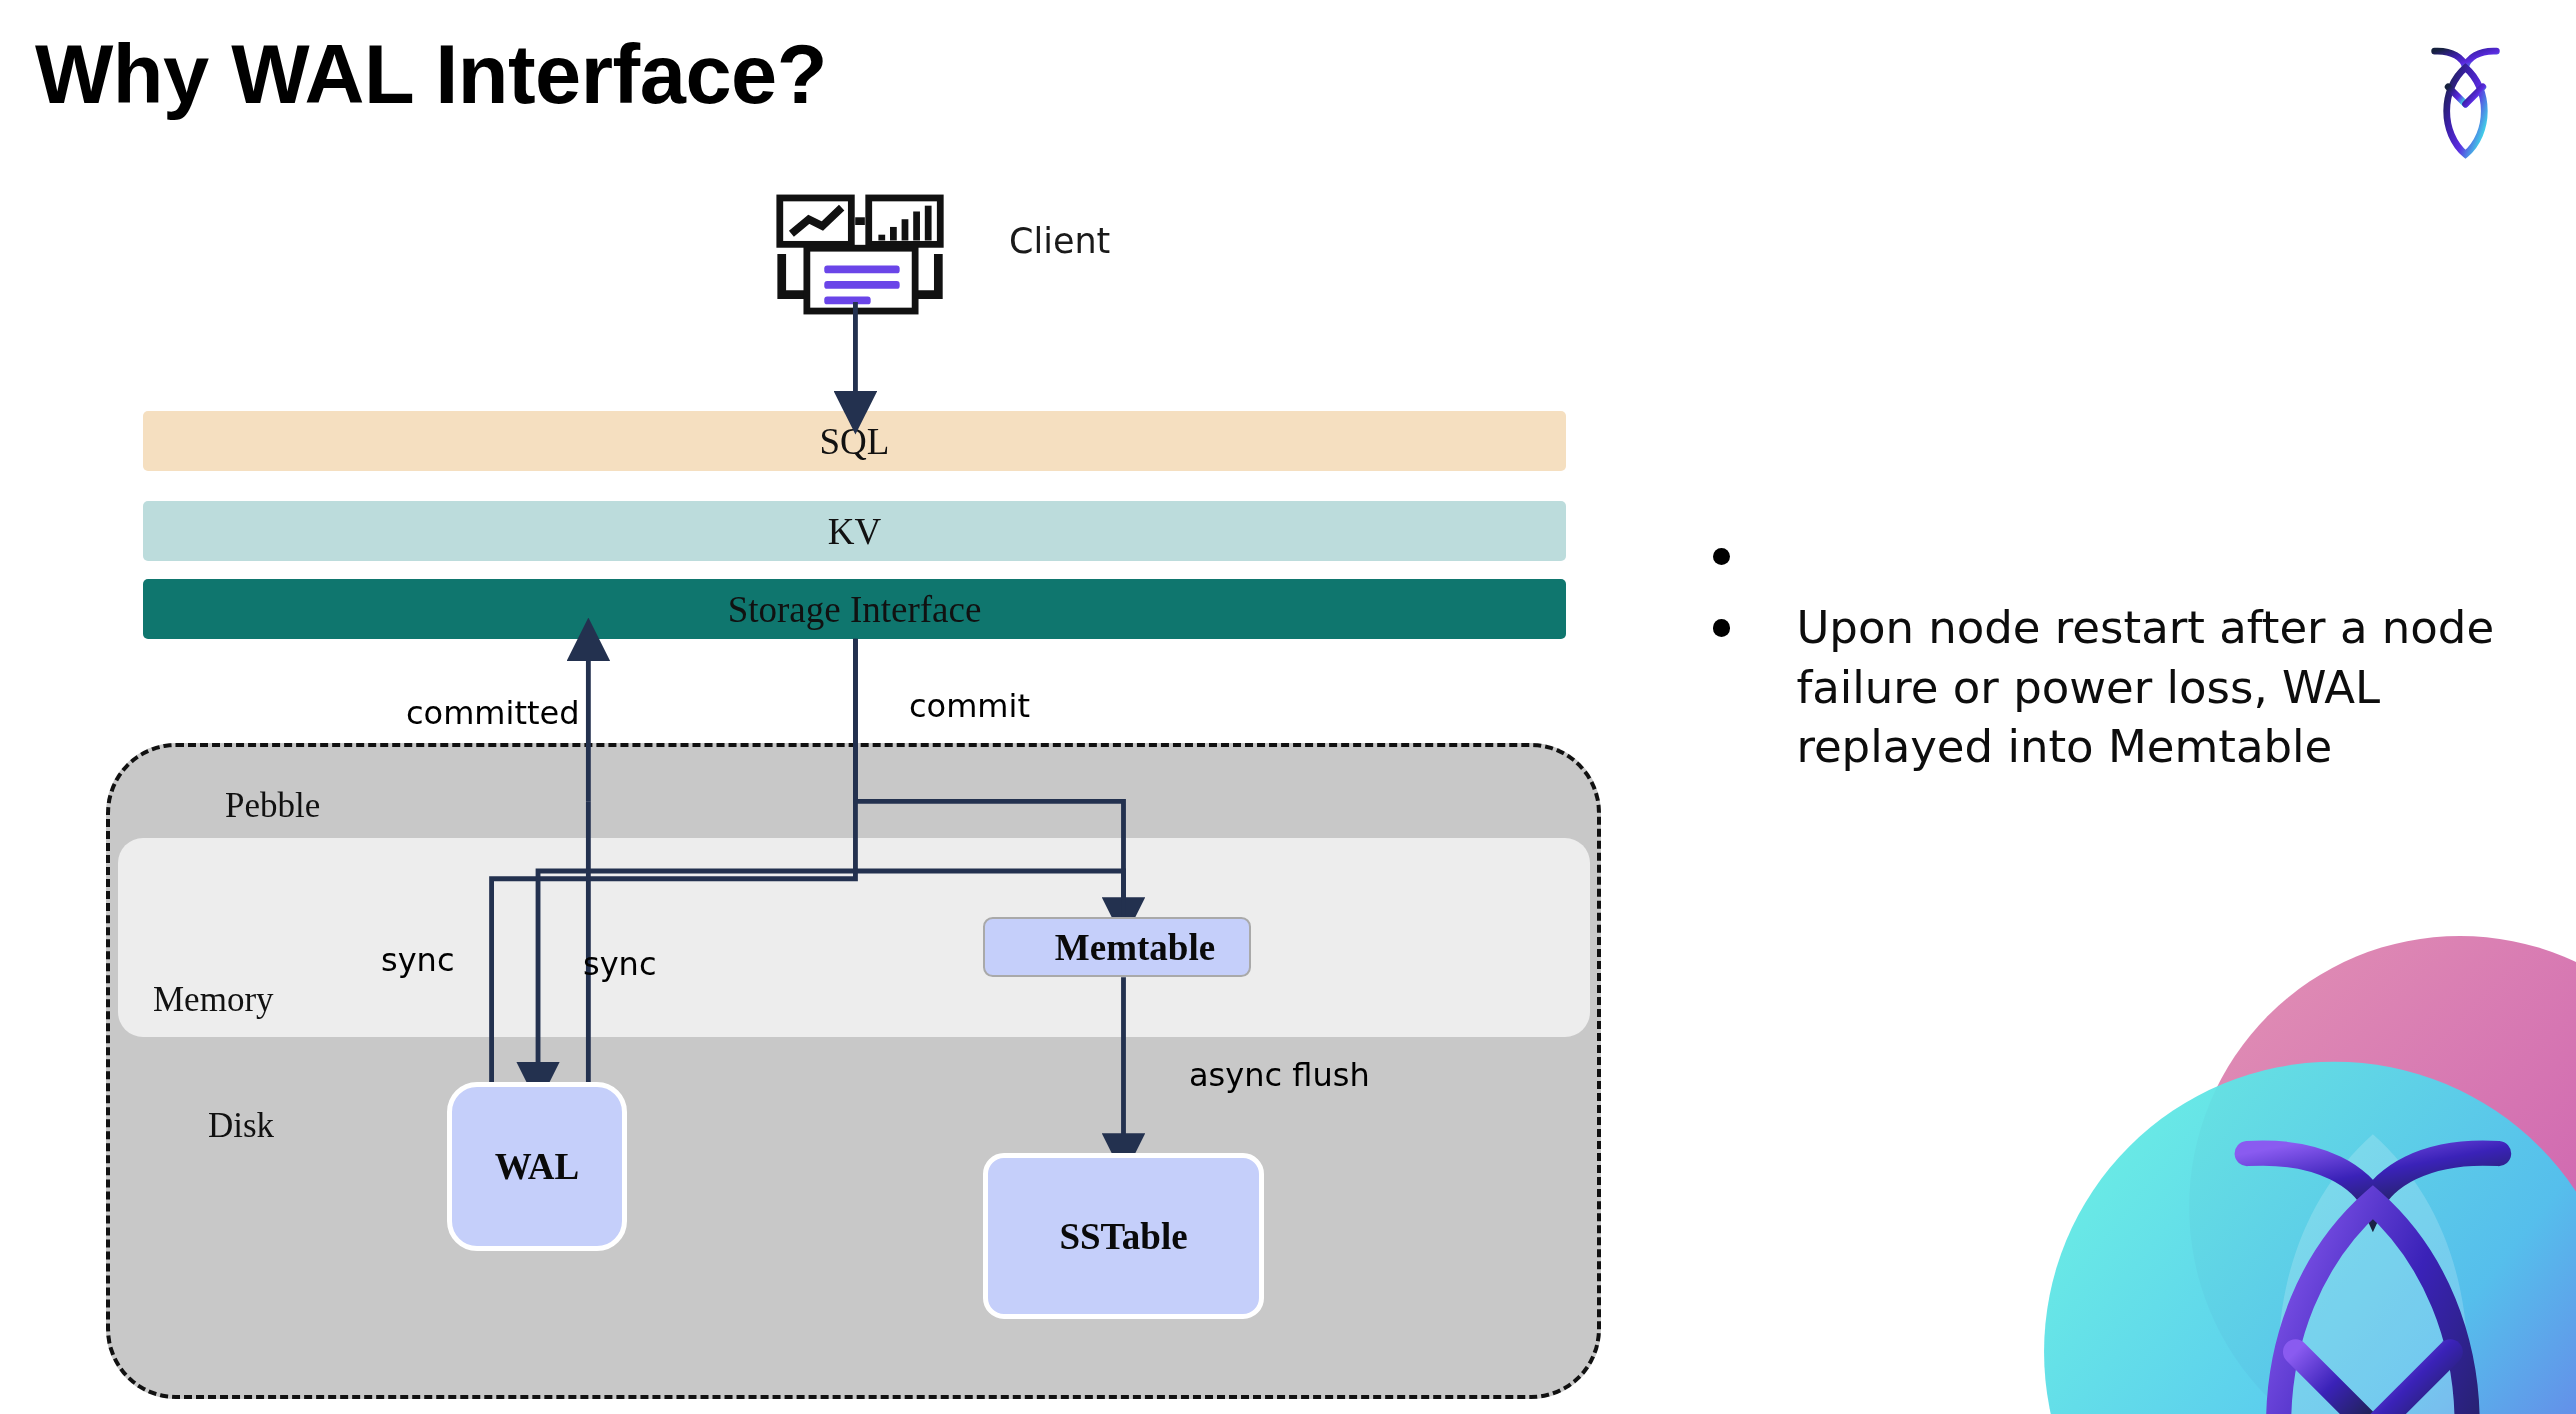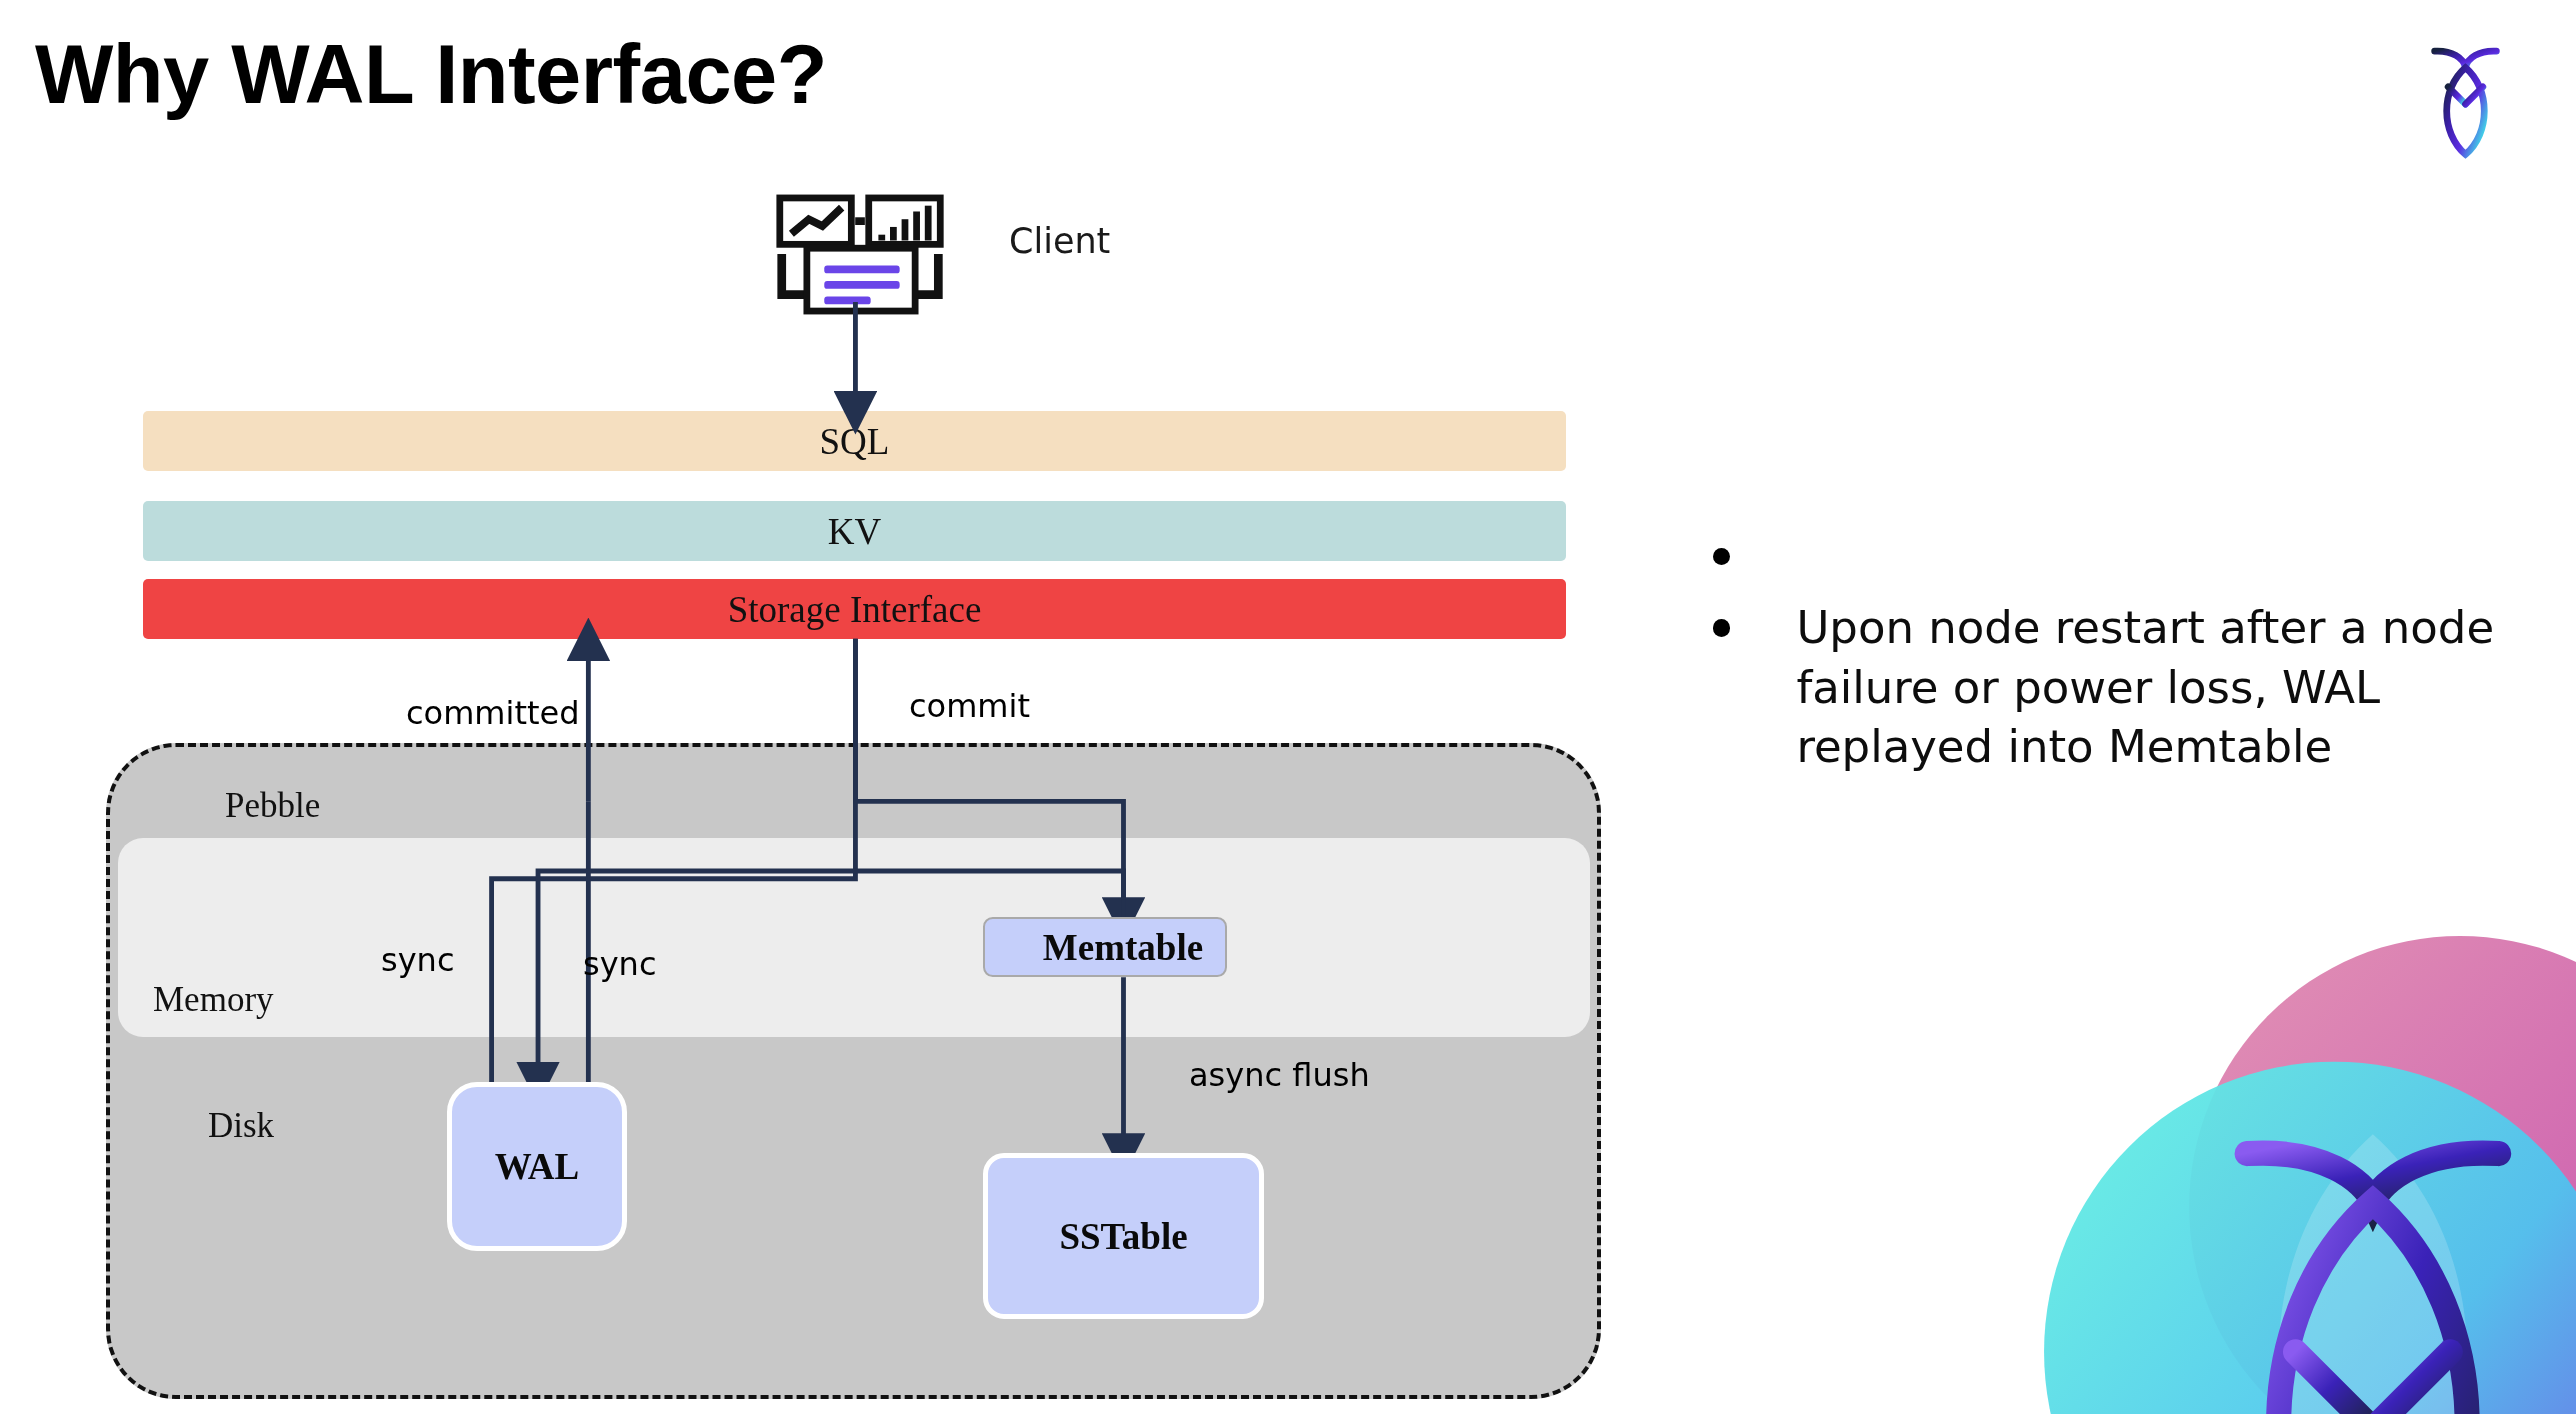--- a/index.html
+++ b/index.html
@@ -68,21 +68,21 @@
     border-radius: 5px;
     display: flex;
     align-items: center;
     justify-content: center;
     font-family: "Liberation Serif", serif;
     font-size: 37px;
     color: #111111;
   }
   #bar-sql { top: 411px; background: #F5DFC0; }
   #bar-kv  { top: 501px; background: #BCDCDC; align-items: center; }
-  #bar-storage { top: 579px; background: #ef4444; }
+  #bar-storage { top: 579px; background: #0f766e; }
 
   
   #pebble-container {
     position: absolute;
     left: 106px;
     top: 743px;
     width: 1495px;
     height: 656px;
     border: 4.8px dashed #111111;
     border-radius: 70px;
@@ -116,21 +116,21 @@
     display: flex;
     align-items: center;
     justify-content: center;
     font-family: "Liberation Serif", serif;
     font-weight: bold;
     font-size: 37px;
     color: #0a0a0a;
     box-sizing: border-box;
   }
   #node-memtable {
-    left: 983px; top: 917px; width: 244px; height: 60px;
+    left: 983px; top: 917px; width: 268px; height: 60px;
     border-radius: 9.7px;
     border: 2.9px solid #A9A9A9;
     padding-left: 36px;
   }
   #node-wal {
     left: 447px; top: 1082px; width: 180px; height: 169px;
     border-radius: 30px;
     border: 5.8px solid #ffffff;
   }
   #node-sstable {

